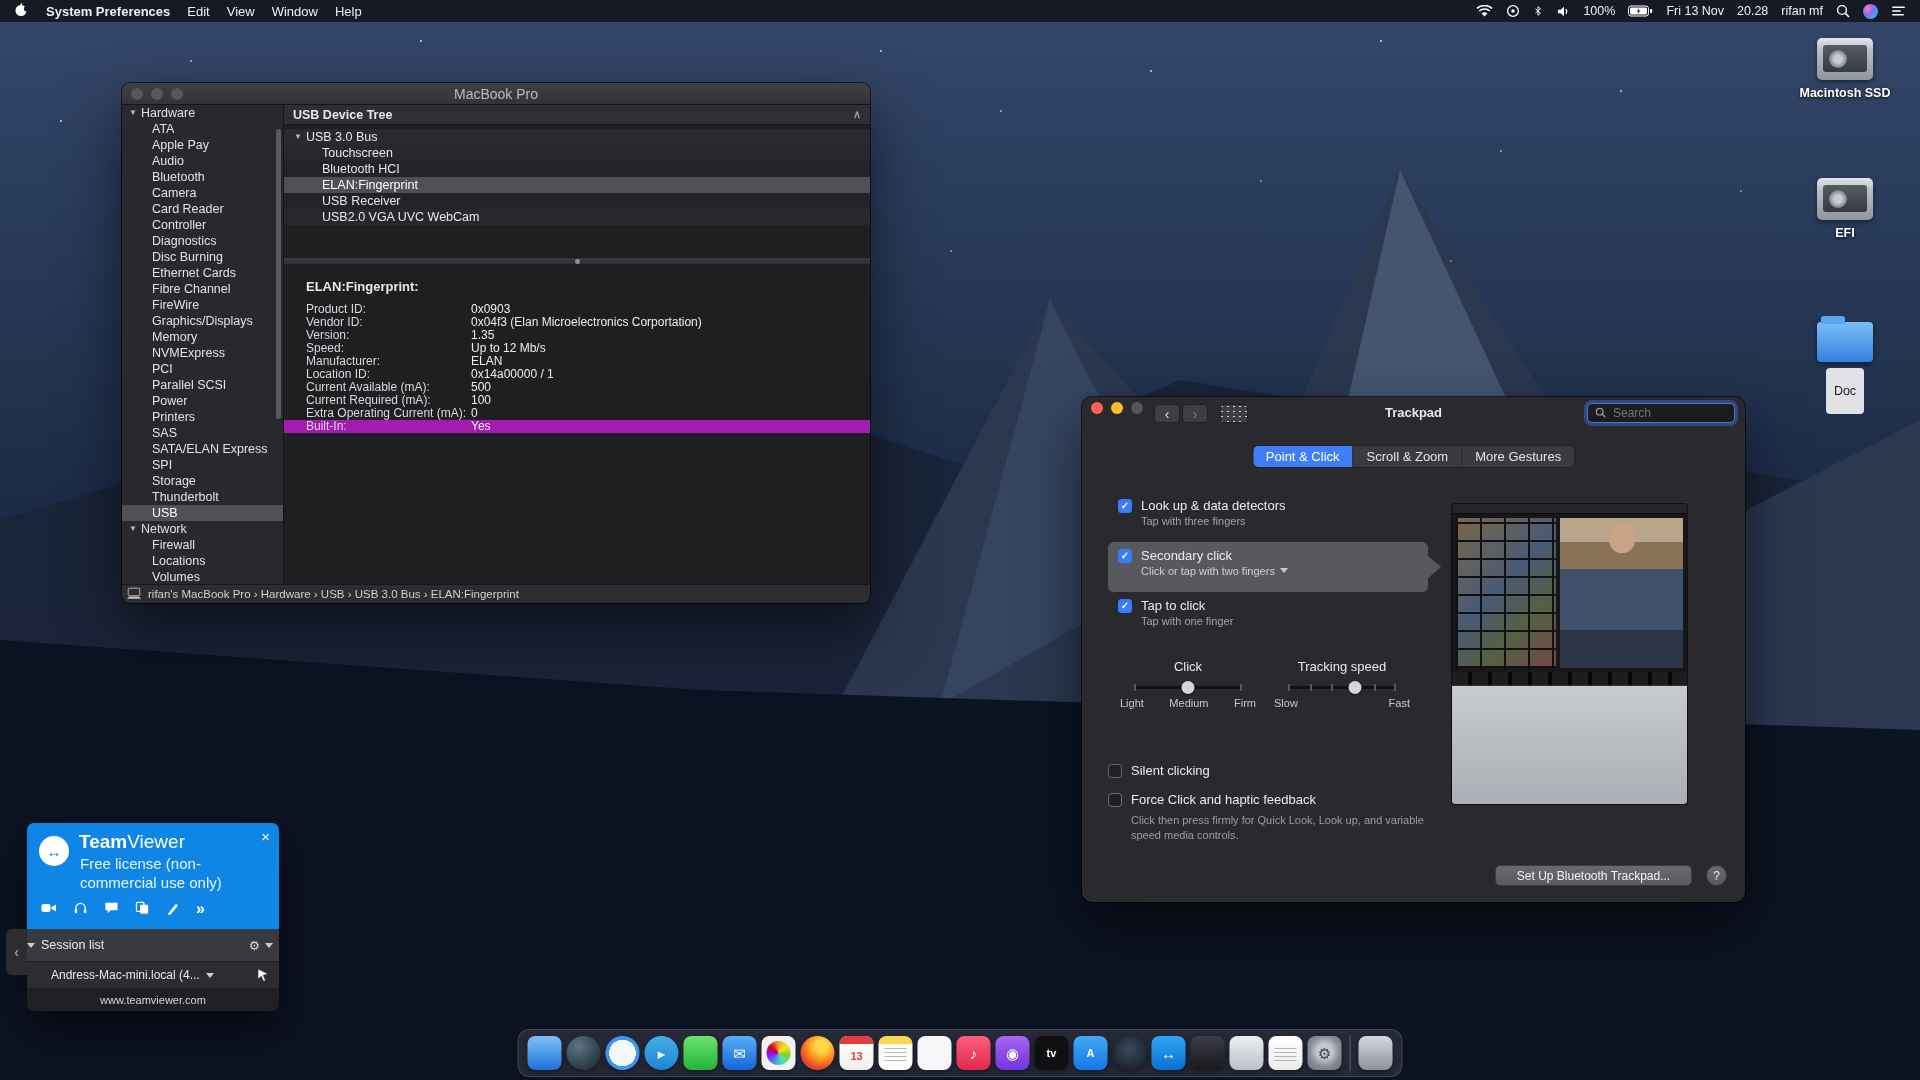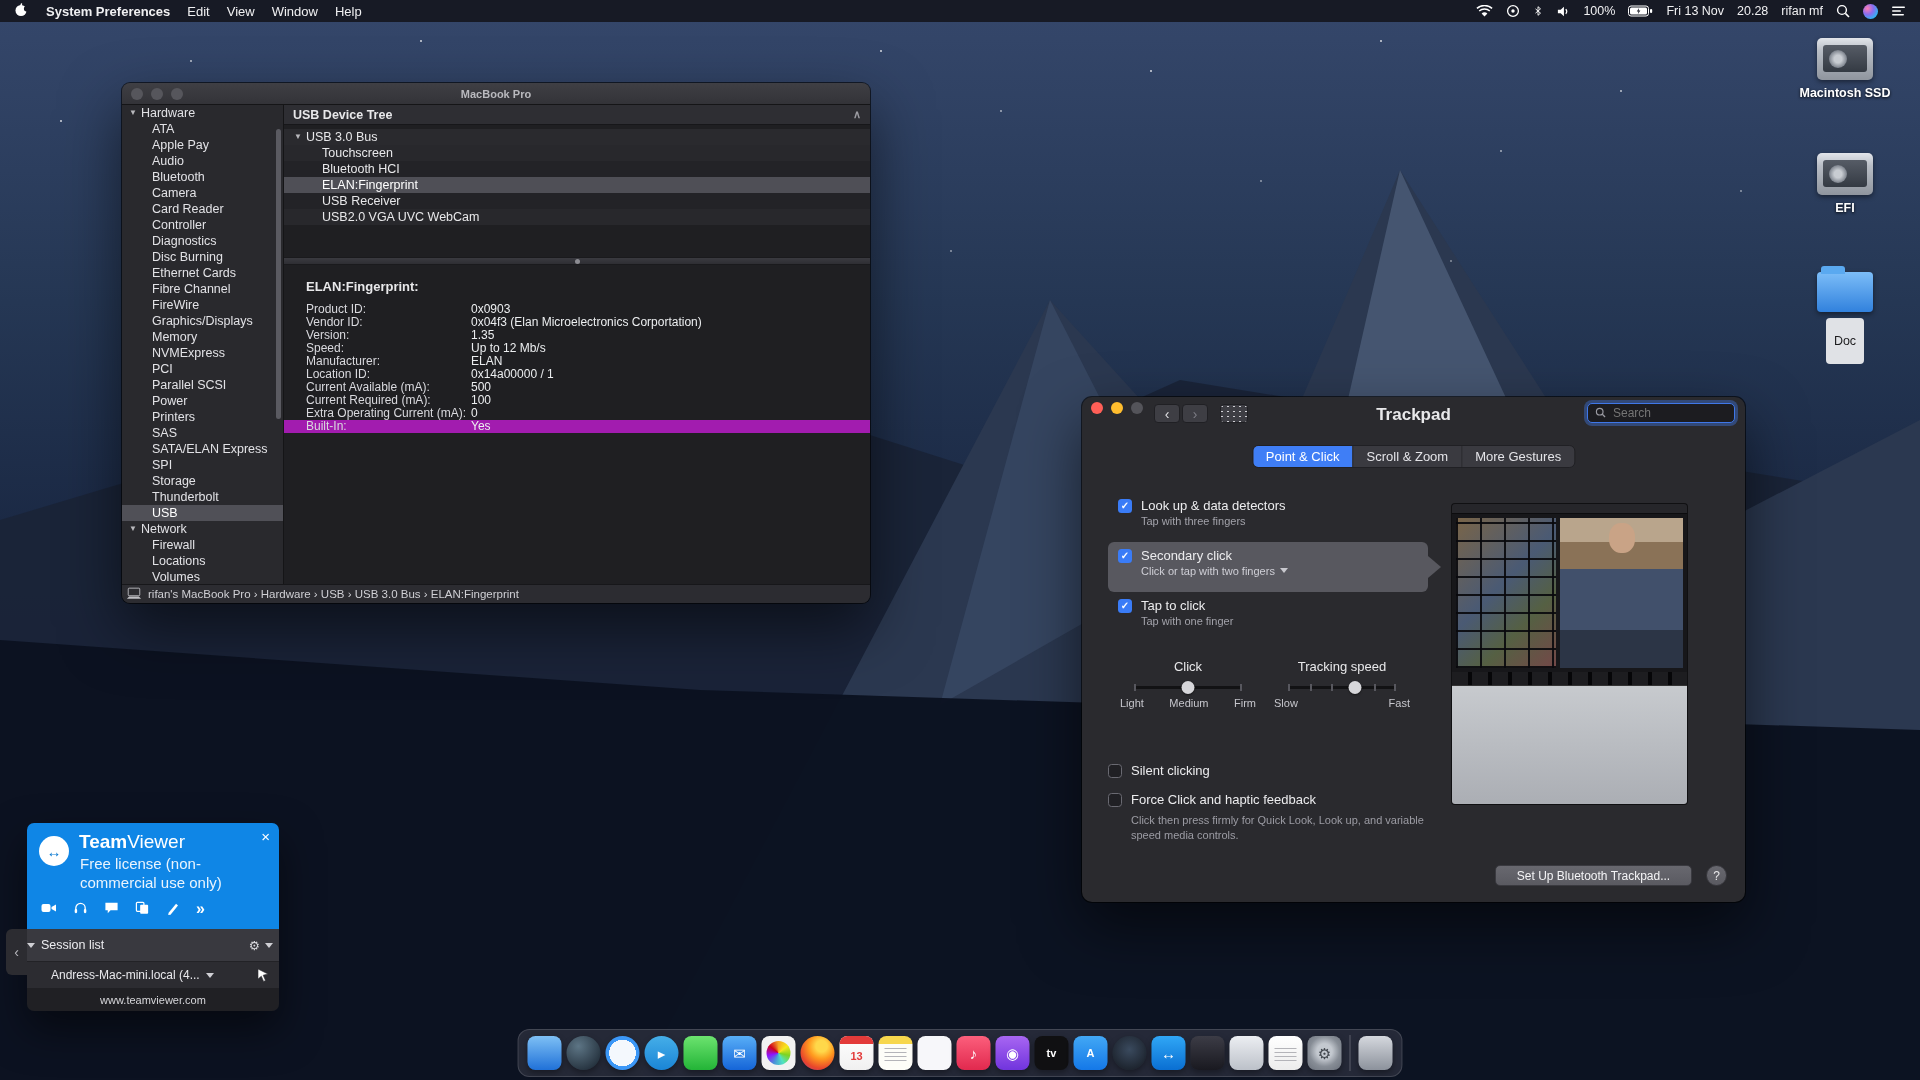--- a/index.html
+++ b/index.html
@@ -36,21 +36,21 @@
   .tl i{width:12px;height:12px;border-radius:50%;background:#56565c;display:block}
   .tl.active i:nth-child(1){background:#ff5f57}
   .tl.active i:nth-child(2){background:#ffbd2e}
   .tl.active i:nth-child(3){background:#54545a}
 
   
   .sysinfo{left:122px;top:83px;width:748px;height:520px;background:#1f1f22;color:#e8e8ea;z-index:10;
     display:flex;flex-direction:column;font-size:13px}
   .si-titlebar{position:relative;height:22px;flex:none;background:linear-gradient(180deg,#3f3f44,#333338);
     border-bottom:1px solid #151517;border-radius:8px 8px 0 0;display:flex;align-items:center;justify-content:center}
-  .si-title{font-size:11px;color:#b9b9be;font-weight:700}
+  .si-title{font-size:14px;color:#b9b9be;font-weight:400}
   .si-main{flex:1;display:flex;min-height:0}
   .si-sidebar{width:162px;flex:none;background:#29292d;border-right:1px solid #151517;position:relative;overflow:hidden}
   .si-row{height:16px;line-height:16px;display:flex;align-items:center;padding-left:30px;color:#e2e2e6;white-space:nowrap;font-size:12.5px}
   .si-row .disc{display:none;font-size:8px;margin-right:4px;color:#b8b8bc}
   .si-row.section{padding-left:7px}
   .si-row.section .disc{display:inline}
   .si-row.selected{background:#505057;color:#fff}
   .si-scrollthumb{position:absolute;right:2px;top:24px;width:5px;height:290px;border-radius:3px;background:#5a5a61}
   .si-content{flex:1;position:relative;background:#1f1f22;overflow:hidden;border-radius:0 0 0 0}
   .si-header{position:absolute;top:0;left:0;right:0;height:20px;background:#2e2e33;border-bottom:1px solid #17171a;
@@ -76,21 +76,21 @@
     display:flex;align-items:center;gap:6px;padding:0 4px;font-size:11.5px;color:#cfcfd4;white-space:nowrap}
 
   
   .trackpad{left:1082px;top:397px;width:663px;height:505px;background:#2a2a2e;color:#ececee;z-index:30;border-radius:10px}
   .tp-titlebar{position:relative;height:32px}
   .nav-btn{position:absolute;top:7px;width:26px;height:19px;background:#3e3e44;border:1px solid #202024;border-radius:4px;
     display:flex;align-items:center;justify-content:center;color:#e0e0e4;font-size:14px;line-height:1}
   .nav-back{left:72px}.nav-fwd{left:100px;color:#7e7e86}
   .grid-btn{position:absolute;left:138px;top:7px;width:28px;height:19px;background-color:#3e3e44;border:1px solid #202024;border-radius:4px;
     background-image:radial-gradient(#cfcfd4 1px,transparent 1.3px);background-size:6px 5px;background-position:4px 4px}
-  .tp-title{position:absolute;left:0;right:0;top:8px;text-align:center;font-weight:600;color:#e8e8ea;font-size:17px}
+  .tp-title{position:absolute;left:0;right:0;top:8px;text-align:center;font-weight:600;color:#e8e8ea;font-size:13px}
   .tp-search{position:absolute;right:10px;top:6px;width:148px;height:20px;display:flex;align-items:center;gap:5px;padding:0 7px;
     background:#1c1c20;border:1px solid #3f77e8;border-radius:5px;box-shadow:0 0 0 3px rgba(63,119,232,.4)}
   .tp-search input{flex:1;background:transparent;border:0;outline:0;color:#ddd;font-size:12px;font-family:inherit;min-width:0}
   .tp-tabs{position:absolute;top:48px;left:50%;transform:translateX(-50%);display:flex;background:#3a3a40;
     border:1px solid #202024;border-radius:6px;overflow:hidden}
   .tab{padding:3px 13px;font-size:13px;color:#e4e4e8;border-left:1px solid #2a2a2f;white-space:nowrap}
   .tab:first-child{border-left:0}
   .tab.selected{background:#3f7ef6;color:#fff}
   .tp-options{position:absolute;top:95px;left:26px;width:320px}
   .opt{position:relative;min-height:50px;display:flex;gap:9px;padding:6px 0 0 10px}
@@ -157,21 +157,21 @@
     gap:6px;padding:0 10px 0 24px;color:#e8e8ec}
   .tv-item .tv-caret{margin:4px 0 0 0}
   .tv-item svg{margin-left:auto}
   .tv-foot{height:23px;background:#202024;border-radius:0 0 7px 7px;display:flex;align-items:center;justify-content:center;
     color:#d6d6da;font-size:11px}
   .tv-tab{position:absolute;left:-21px;top:106px;width:21px;height:46px;background:#2c2c31;border-radius:6px 0 0 6px;
     display:flex;align-items:center;justify-content:center;color:#b8b8be;font-size:14px}
 
   
   .desk-icons{position:absolute;top:38px;right:12px;width:126px;z-index:5}
-  .dicon{height:115px;display:flex;flex-direction:column;align-items:center}
+  .dicon{height:140px;display:flex;flex-direction:column;align-items:center}
   .d-label{margin-top:6px;font-size:12.5px;font-weight:600;color:#fff;text-shadow:0 1px 3px rgba(0,0,0,.9);text-align:center}
   .dicon.drive .d-art{width:56px;height:42px;border-radius:5px;position:relative;
     background:linear-gradient(180deg,#e2e5ea 0%,#b9bec6 30%,#8f959e 100%);box-shadow:0 2px 5px rgba(0,0,0,.45)}
   .dicon.drive .d-art::before{content:"";position:absolute;left:6px;right:6px;top:7px;bottom:8px;border-radius:3px;
     background:linear-gradient(180deg,#565c66,#343a43)}
   .dicon.drive .d-art::after{content:"";position:absolute;left:12px;top:12px;width:18px;height:18px;border-radius:50%;
     background:radial-gradient(circle,#c8ccd2 0 30%,#7c828c 70%)}
   .dicon.folder .d-art{width:56px;height:40px;margin-top:4px;border-radius:4px;position:relative;
     background:linear-gradient(180deg,#7cbdf8,#3181dd);box-shadow:0 2px 5px rgba(0,0,0,.45)}
   .dicon.folder .d-art::before{content:"";position:absolute;top:-6px;left:4px;width:24px;height:8px;border-radius:3px 3px 0 0;

